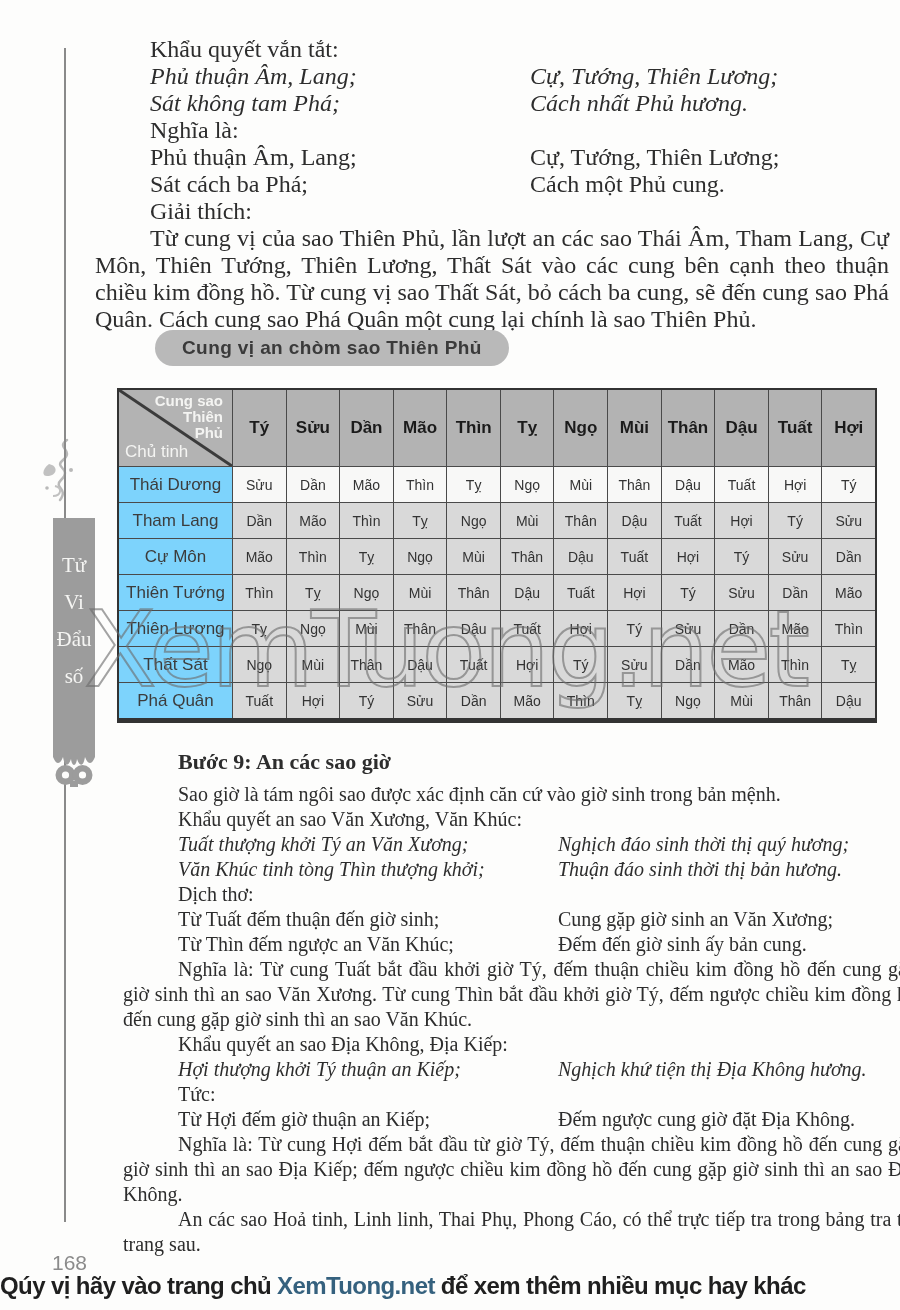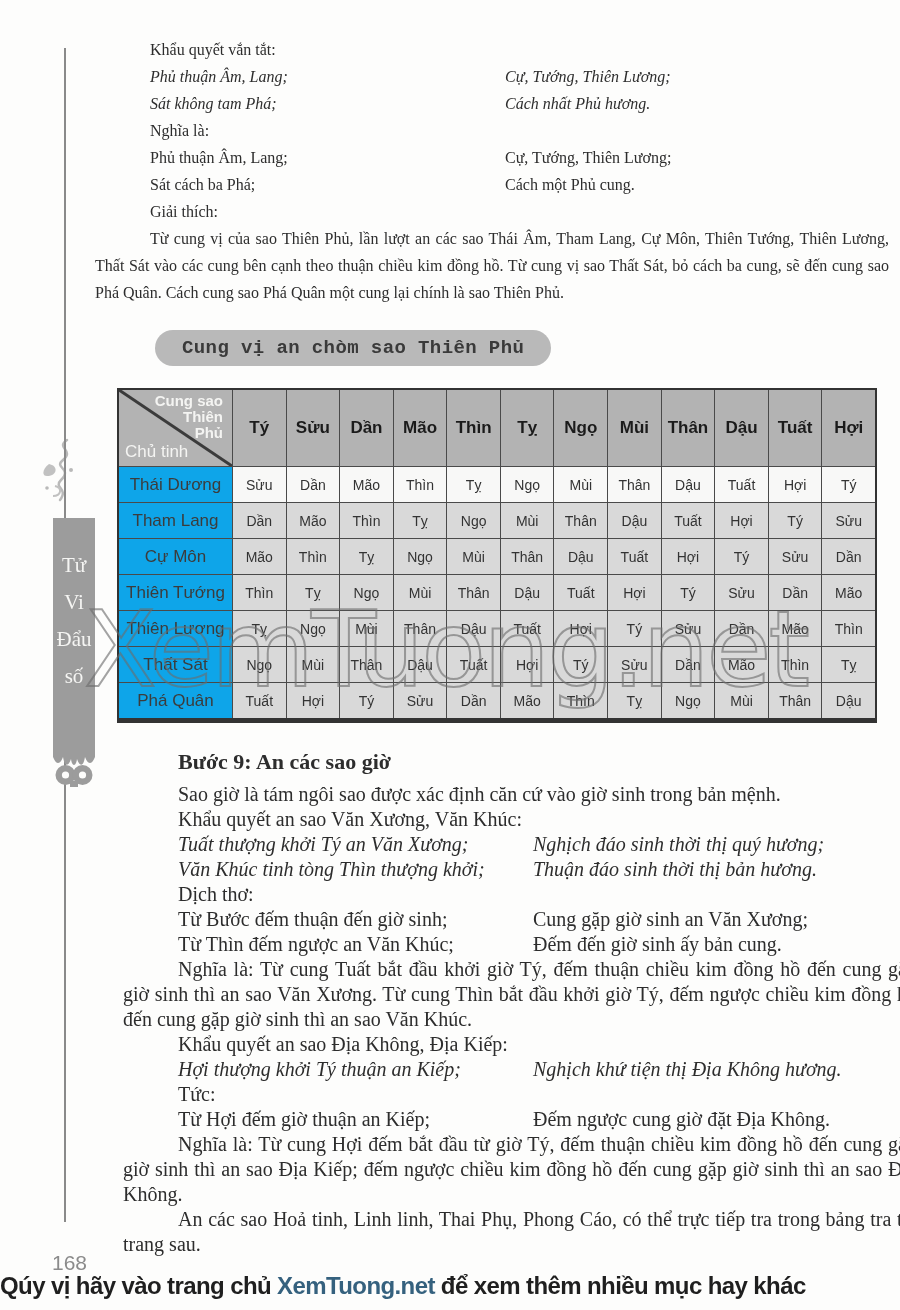--- a/index.html
+++ b/index.html
@@ -11,44 +11,44 @@
   
   .margin-rule{position:absolute;left:64px;top:48px;width:2px;height:1174px;background:#8a8a8a;}
   
   .ink-art{position:absolute;left:33px;top:436px;width:52px;height:76px;opacity:.6;}
   
   .spine{position:absolute;left:53px;top:518px;width:42px;height:230px;background:#9c9c9c;
     display:flex;flex-direction:column;align-items:center;box-sizing:border-box;padding-top:36px;gap:15px;}
   .spine .ch{color:#f5f5f3;font-size:21px;line-height:22px;}
   .spine-tail{position:absolute;left:53px;top:747px;width:42px;height:44px;}
   
-  .content-a{position:absolute;left:95px;top:36px;width:794px;font-size:16px;line-height:27px;}
+  .content-a{position:absolute;left:95px;top:36px;width:794px;font-size:24px;line-height:27px;}
   .content-b{position:absolute;left:95px;top:746px;width:794px;font-size:20px;line-height:25px;margin-left:28px;}
   .line{padding-left:55px;}
-  .couplet{display:flex;}
+  .couplet{display:flex;gap:25px;}
   .couplet .vl{width:355px;flex:0 0 355px;}
   .couplet .vr{flex:1;}
   .ital{font-style:italic;}
   .para{text-indent:55px;text-align:justify;}
   .heading-b{padding-left:55px;font-weight:bold;font-size:22px;line-height:32px;margin-bottom:4px;}
   
   .pill{position:absolute;left:155px;top:330px;background:#b9b9b9;border-radius:19px;
-    padding:7px 27px;font-family:Liberation Mono, monospace;font-weight:bold;font-size:19px;
+    padding:7px 27px;font-family:Liberation Sans, sans-serif;font-weight:bold;font-size:19px;
     color:#3a3a3a;letter-spacing:.4px;}
   
   #phu-table{position:absolute;left:117px;top:388px;width:760px;box-sizing:border-box;
     border:2px solid #333;border-bottom:5px solid #333;background:#fdfdfc;
     font-family:"Liberation Sans",sans-serif;z-index:1;}
   .t-row{display:grid;grid-template-columns:113px repeat(12,1fr);}
   .t-head{height:76px;background:#b3b3b3;}
   .t-data{height:35px;border-top:1px solid #4a4a4a;}
   .cell{display:flex;align-items:center;justify-content:center;overflow:hidden;}
   .t-row > .cell:not(:first-child){border-left:1px solid #4a4a4a;}
   .cell.h{font-weight:bold;font-size:17px;color:#1b1b1b;}
-  .cell.rlabel{font-size:17px;color:#3c3c3c;background:#0ea5e9;}
+  .cell.rlabel{font-size:17px;color:#3c3c3c;background:#7dd3fc;}
   .cell.d{font-size:14px;color:#333;}
   .t-data .d{background:#d9d9d9;}
   .t-data.first .d{background:#f8f8f7;}
   .corner{position:relative;background:#b3b3b3;}
   .corner svg{position:absolute;inset:0;width:100%;height:100%;}
   .corner-top{position:absolute;top:3px;right:9px;text-align:right;color:#f4f4f2;
     font-size:15px;line-height:16px;font-weight:bold;}
   .corner-bot{position:absolute;left:6px;bottom:4px;color:#f4f4f2;font-size:17px;}
   
   .watermark{position:absolute;left:84px;top:588px;width:816px;z-index:5;pointer-events:none;
@@ -257,21 +257,21 @@
   <div class="line couplet ital">
     <span class="vl">Tuất thượng khởi Tý an Văn Xương;</span>
     <span class="vr">Nghịch đáo sinh thời thị quý hương;</span>
   </div>
   <div class="line couplet ital">
     <span class="vl">Văn Khúc tinh tòng Thìn thượng khởi;</span>
     <span class="vr">Thuận đáo sinh thời thị bản hương.</span>
   </div>
   <div class="line">Dịch thơ:</div>
   <div class="line couplet">
-    <span class="vl">Từ Bước đếm thuận đến giờ sinh;</span>
+    <span class="vl">Từ Tuất đếm thuận đến giờ sinh;</span>
     <span class="vr">Cung gặp giờ sinh an Văn Xương;</span>
   </div>
   <div class="line couplet">
     <span class="vl">Từ Thìn đếm ngược an Văn Khúc;</span>
     <span class="vr">Đếm đến giờ sinh ấy bản cung.</span>
   </div>
   <div class="para">Nghĩa là: Từ cung Tuất bắt đầu khởi giờ Tý, đếm thuận chiều kim đồng hồ đến cung gặp giờ sinh thì an sao Văn Xương. Từ cung Thìn bắt đầu khởi giờ Tý, đếm ngược chiều kim đồng hồ đến cung gặp giờ sinh thì an sao Văn Khúc.</div>
   <div class="line">Khẩu quyết an sao Địa Không, Địa Kiếp:</div>
   <div class="line couplet ital">
     <span class="vl">Hợi thượng khởi Tý thuận an Kiếp;</span>

